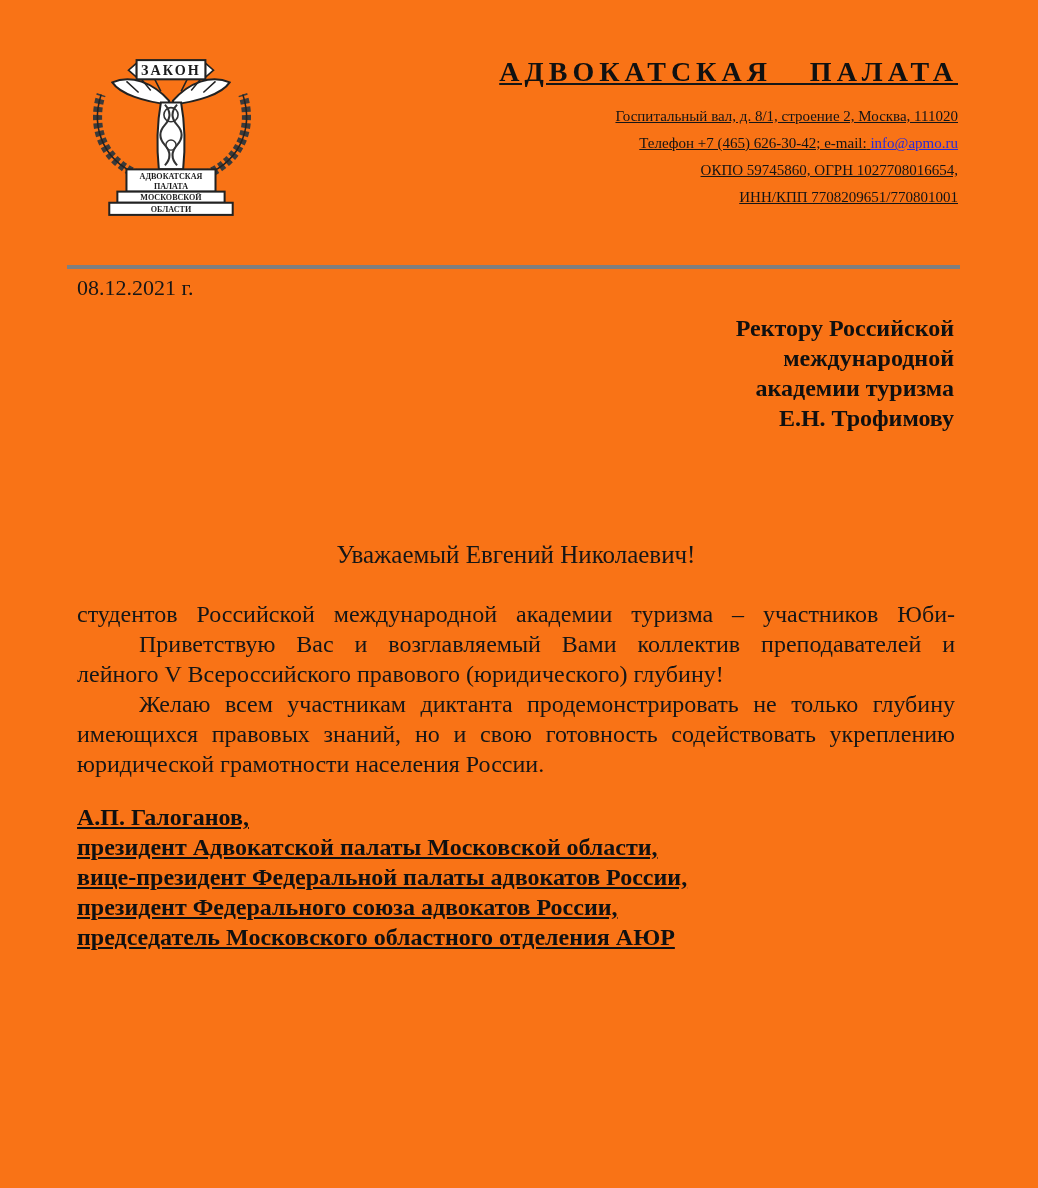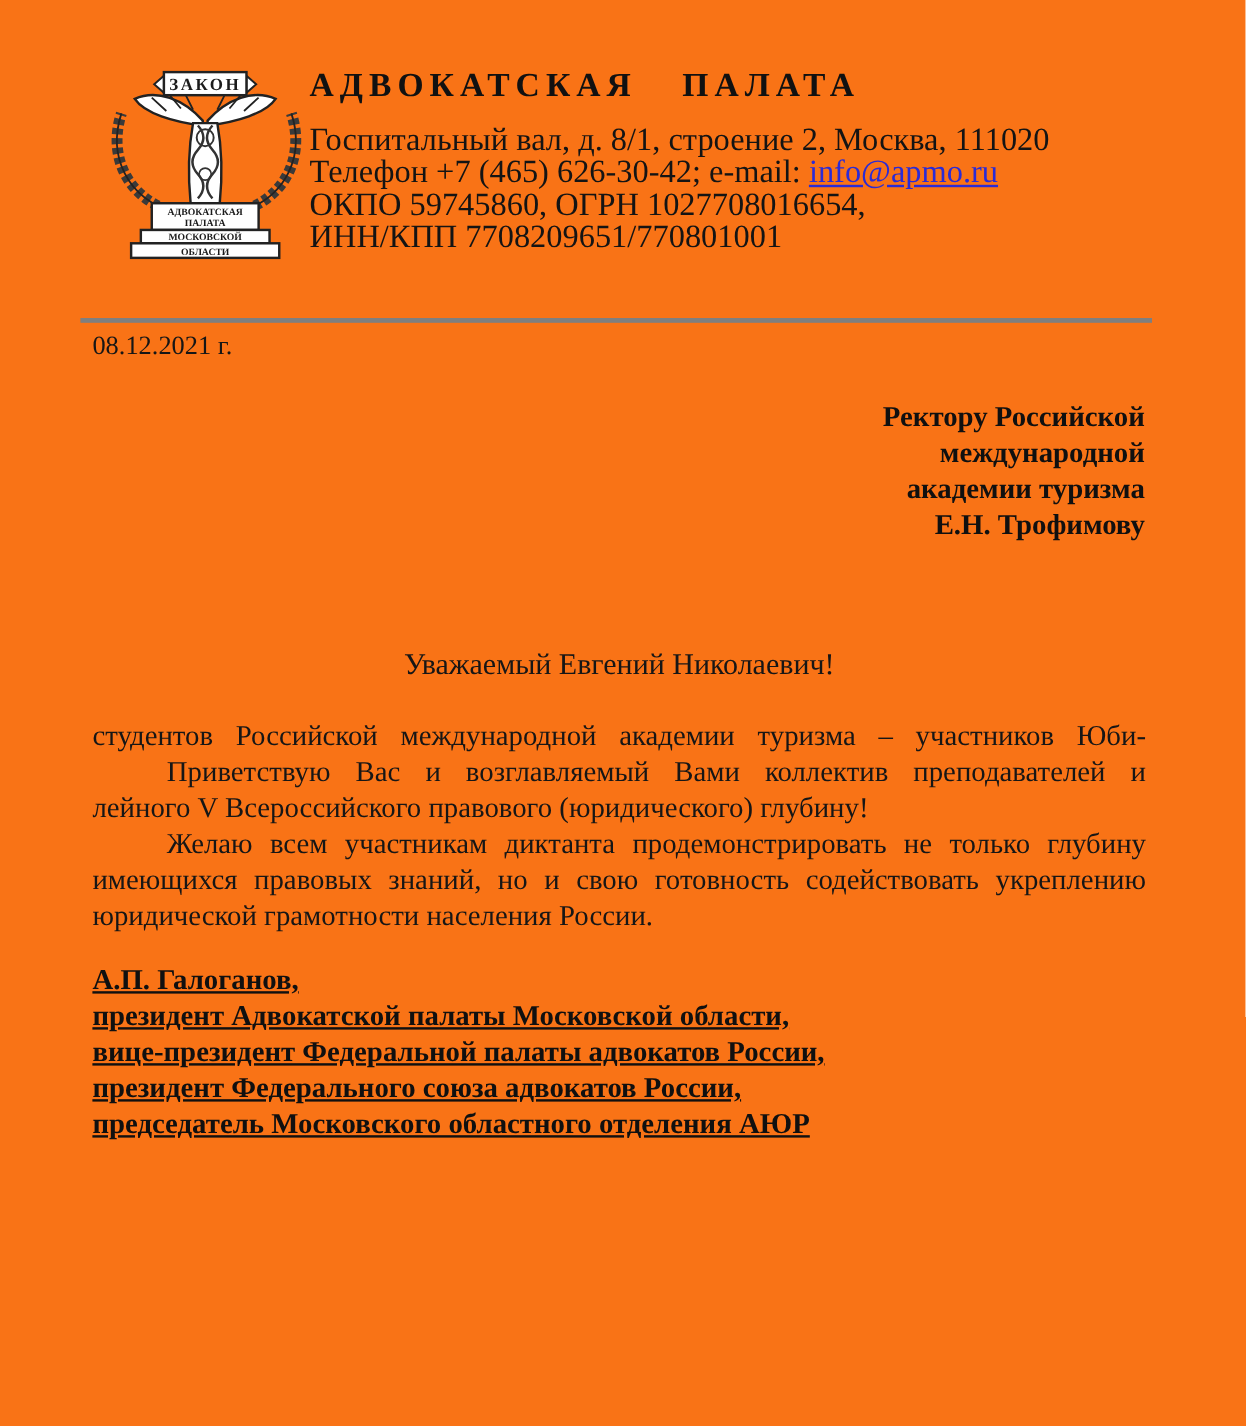--- a/index.html
+++ b/index.html
@@ -19,34 +19,35 @@
     top: 58px;
     left: 86px;
     width: 172px;
     height: 160px;
   }
   .header-text {
     position: absolute;
     top: 50px;
     left: 258px;
     right: 80px;
-    text-align: left;
+    text-align: right;
+    text-decoration: underline;
   }
   .org-title {
     font-weight: bold;
     font-size: 28px;
     line-height: 37px;
     letter-spacing: 5px;
     word-spacing: 26px;
     margin-top: 3px;
     color: #111;
   }
   .contact {
     margin-top: 13px;
-    font-size: 27px;
+    font-size: 15px;
     line-height: 27px;
     color: #141414;
   }
   .email-link {
     color: #2b2bd6;
     text-decoration: underline;
     cursor: pointer;
   }
 
   
@@ -61,21 +62,21 @@
   .date-line {
     position: absolute;
     top: 275px;
     left: 77px;
     font-size: 22px;
   }
 
   
   .recipient {
     position: absolute;
-    top: 333px;
+    top: 313px;
     right: 84px;
     text-align: right;
     font-weight: bold;
     font-size: 24px;
     line-height: 30px;
     color: #101010;
   }
 
   
   .salutation {

